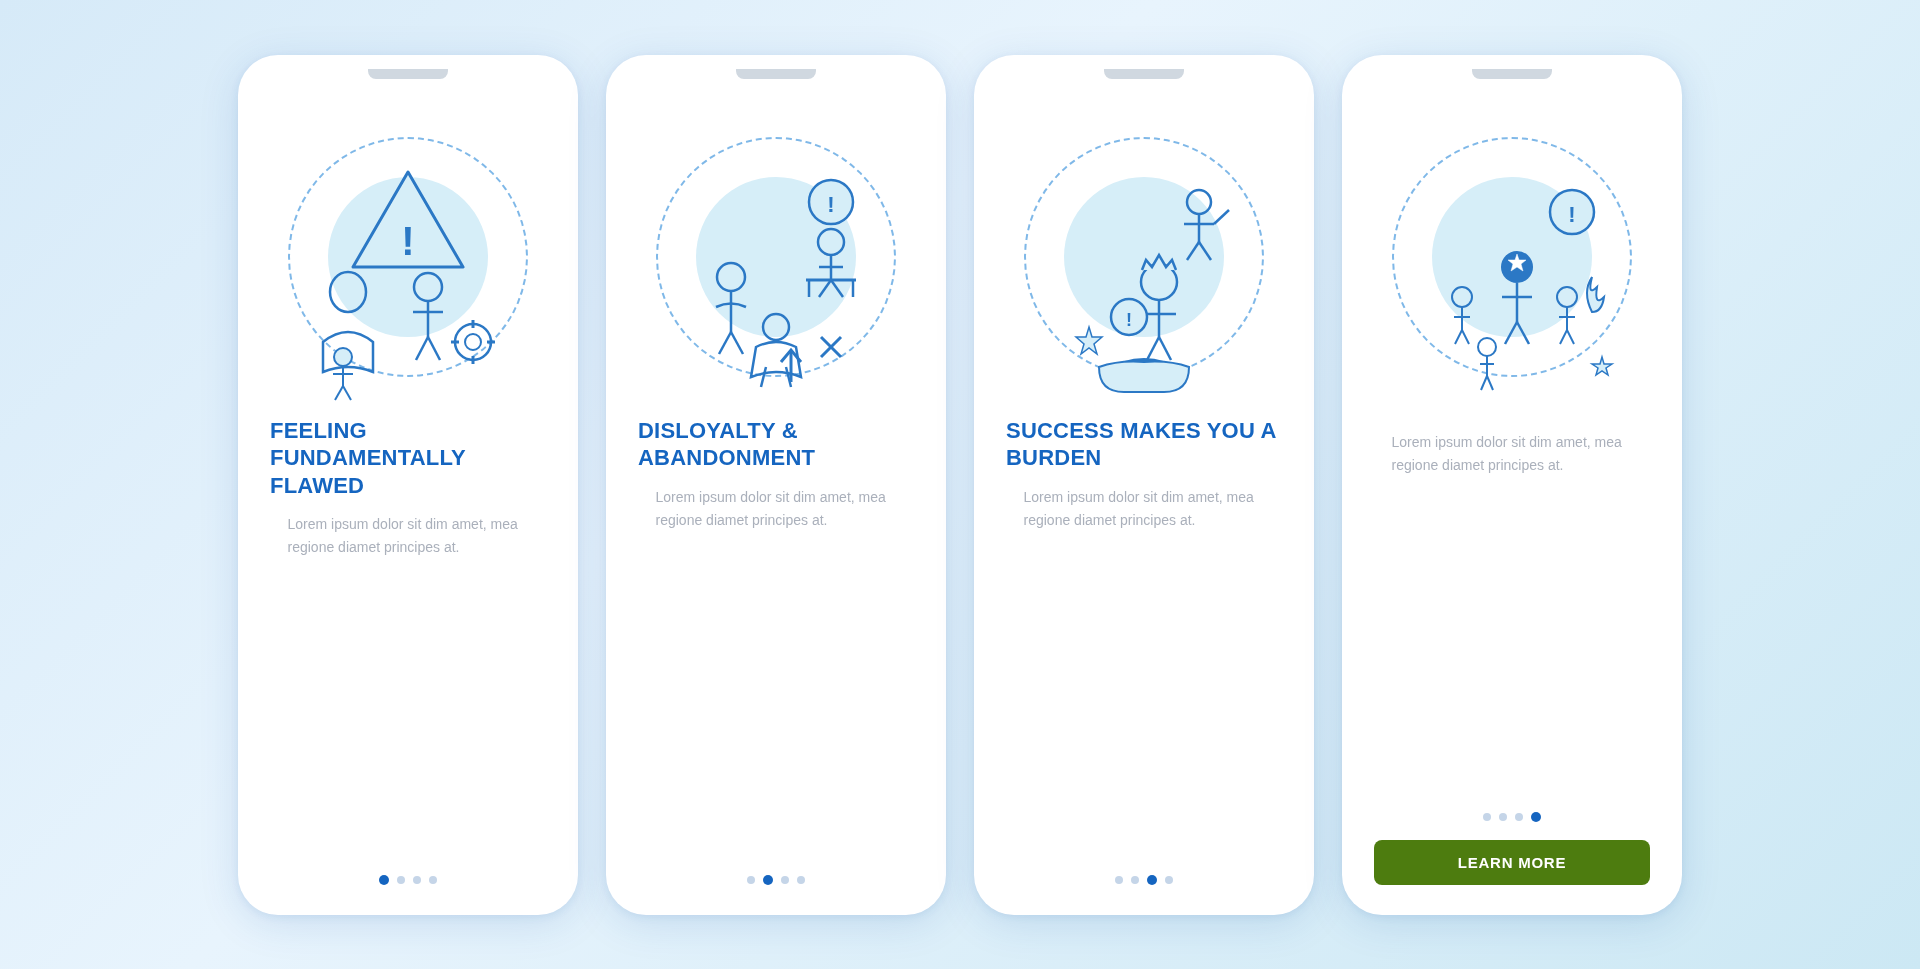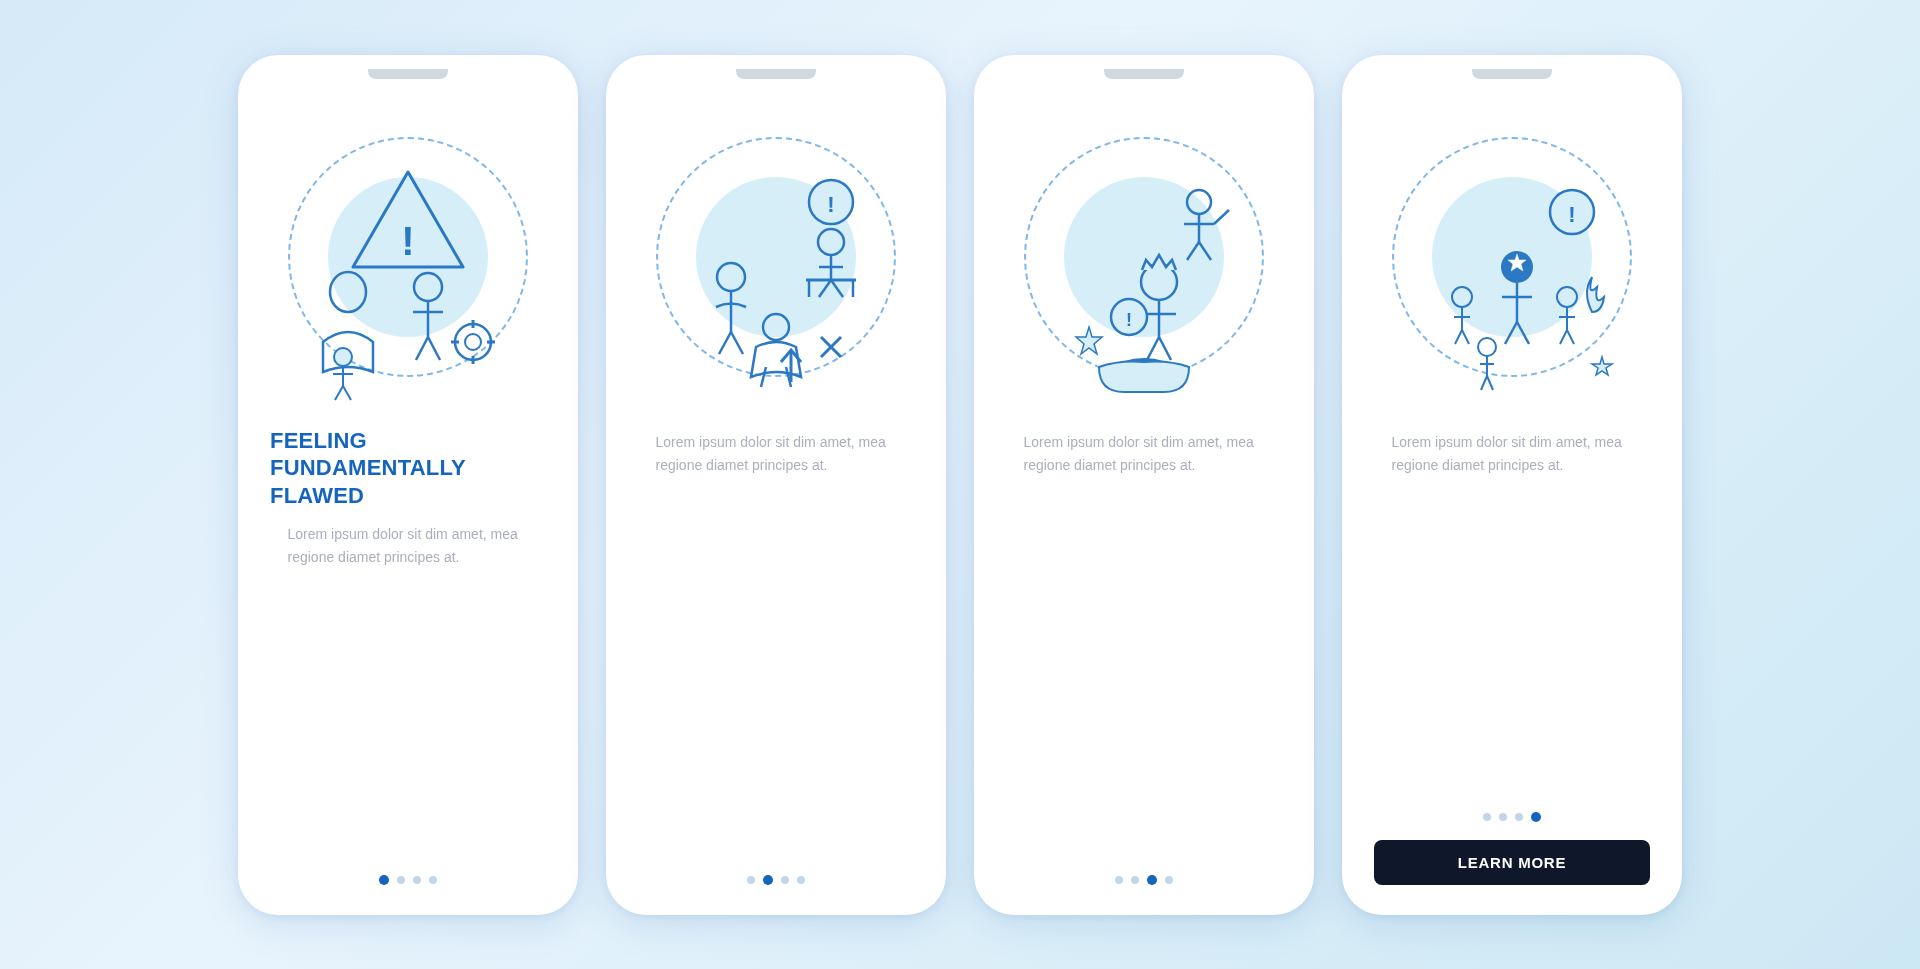--- a/index.html
+++ b/index.html
@@ -86,21 +86,20 @@
       position: relative;
       z-index: 2;
     }
 
     .card-title {
       font-size: 22px;
       font-weight: 800;
       color: #1565c0;
       text-align: left;
       padding: 0 32px;
-      margin-top: 10px;
       line-height: 1.25;
       letter-spacing: 0.01em;
       text-transform: uppercase;
       width: 100%;
     }
 
     .card-body {
       font-size: 14px;
       color: #aab0bb;
       text-align: left;
@@ -128,21 +127,21 @@
     }
 
     .dot.active {
       background: #1565c0;
       width: 10px;
       height: 10px;
     }
 
     .learn-more-btn {
       margin-top: 18px;
-      background: #0f172a;
+      background: #4d7c0f;
       color: #fff;
       border: none;
       border-radius: 8px;
       padding: 14px 38px;
       font-size: 15px;
       font-weight: 700;
       letter-spacing: 0.05em;
       cursor: pointer;
       width: calc(100% - 64px);
       text-align: center;
@@ -227,20 +226,21 @@
         <line x1="130" y1="255" x2="125" y2="275" stroke="#2b78c5" stroke-width="2.5"></line>
         <line x1="150" y1="255" x2="155" y2="275" stroke="#2b78c5" stroke-width="2.5"></line>
 
         <line x1="185" y1="225" x2="205" y2="245" stroke="#2b78c5" stroke-width="3"></line>
         <line x1="205" y1="225" x2="185" y2="245" stroke="#2b78c5" stroke-width="3"></line>
 
         <line x1="155" y1="270" x2="155" y2="240" stroke="#2b78c5" stroke-width="3"></line>
         <polyline points="145,250 155,238 165,250" fill="none" stroke="#2b78c5" stroke-width="3"></polyline>
       </svg>
     </div>
+    <div class="card-title">DISLOYALTY &amp; ABANDONMENT</div>
     <div class="card-body">Lorem ipsum dolor sit dim amet, mea regione diamet principes at.</div>
     <div class="card-dots">
       <div class="dot"></div>
       <div class="dot active"></div>
       <div class="dot"></div>
       <div class="dot"></div>
     </div>
   </div>
 
   <div class="phone-card">
@@ -268,20 +268,21 @@
 
         <circle cx="195" cy="90" r="12" fill="none" stroke="#2b78c5" stroke-width="2.5"></circle>
         <line x1="195" y1="102" x2="195" y2="130" stroke="#2b78c5" stroke-width="2.5"></line>
         <line x1="180" y1="112" x2="210" y2="112" stroke="#2b78c5" stroke-width="2.5"></line>
 
         <line x1="210" y1="112" x2="225" y2="98" stroke="#2b78c5" stroke-width="2.5"></line>
         <line x1="195" y1="130" x2="183" y2="148" stroke="#2b78c5" stroke-width="2.5"></line>
         <line x1="195" y1="130" x2="207" y2="148" stroke="#2b78c5" stroke-width="2.5"></line>
       </svg>
     </div>
+    <div class="card-title">SUCCESS MAKES YOU A BURDEN</div>
     <div class="card-body">Lorem ipsum dolor sit dim amet, mea regione diamet principes at.</div>
     <div class="card-dots">
       <div class="dot"></div>
       <div class="dot"></div>
       <div class="dot active"></div>
       <div class="dot"></div>
     </div>
   </div>
 
   <div class="phone-card">

